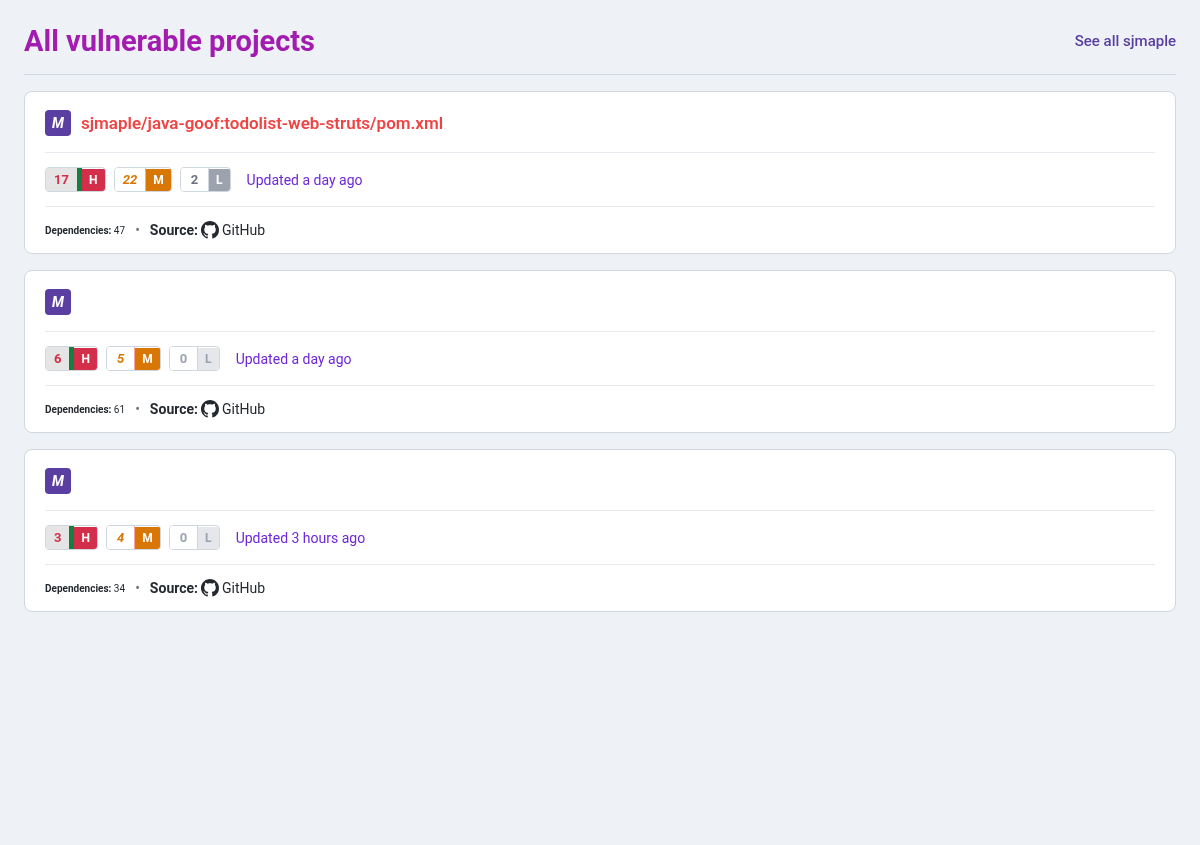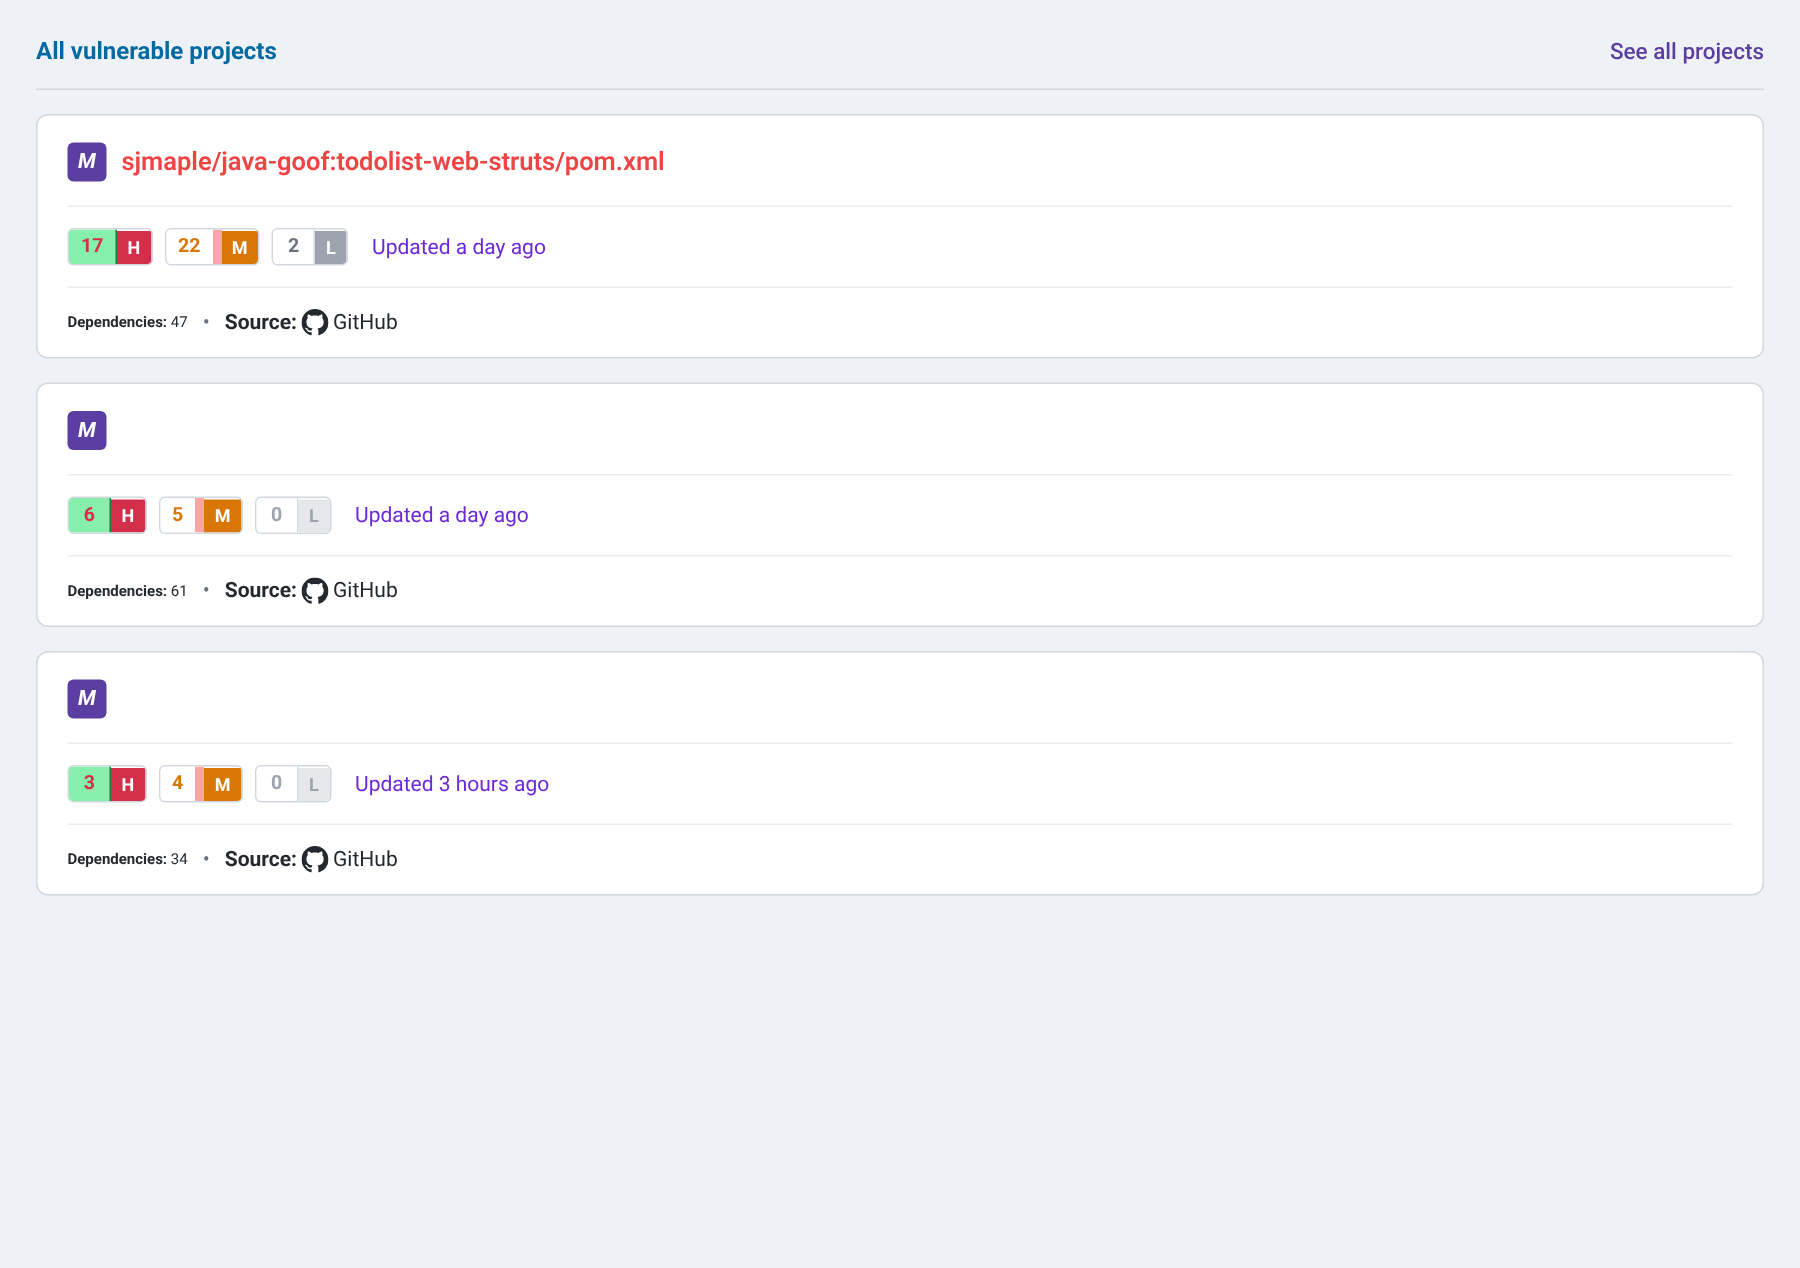--- a/index.html
+++ b/index.html
@@ -13,23 +13,23 @@
     }
 
     .page-header {
       display: flex;
       justify-content: space-between;
       align-items: center;
       margin-bottom: 16px;
     }
 
     .page-title {
-      font-size: 16px;
-      font-weight: 700;
-      color: #0369a1;
+      font-size: 29px;
+      font-weight: 700;
+      color: #a21caf;
     }
 
     .see-all-link {
       color: #5a3ea1;
       text-decoration: none;
       font-size: 15px;
       font-weight: 500;
     }
 
     .divider {
@@ -98,29 +98,30 @@
 
     .badge-count {
       padding: 4px 8px;
       font-size: 13px;
       font-weight: 700;
       min-width: 28px;
       text-align: center;
     }
 
     .badge-count.high {
-      background: #86efac;
+      background: #e5e5e5;
       color: #d42f4a;
-      border-right: 1px solid #15803d;
+      border-right: 5px solid #15803d;
     }
 
     .badge-count.medium {
       background: #ffffff;
       color: #d97706;
-      border-right: 6px solid #fca5a5;
+      border-right: 1px solid #fca5a5;
+      font-style: italic;
     }
 
     .badge-count.low-count {
       background: #ffffff;
       color: #6b7280;
       border-right: 1px solid #d0d7de;
     }
 
     .badge-label {
       padding: 4px 7px;
@@ -198,21 +199,21 @@
       width: 18px;
       height: 18px;
       fill: #24292f;
     }
   </style>
 </head>
 <body>
 
 <div class="page-header">
   <h1 class="page-title">All vulnerable projects</h1>
-  <a class="see-all-link" href="#">See all projects</a>
+  <a class="see-all-link" href="#">See all sjmaple</a>
 </div>
 
 <hr class="divider">
 
 <div id="projects-container">
     <div class="project-card">
     <div class="card-title-row">
       <span class="maven-icon">M</span>
       <a class="project-link" href="#">sjmaple/java-goof:todolist-web-struts/pom.xml</a>
     </div>

